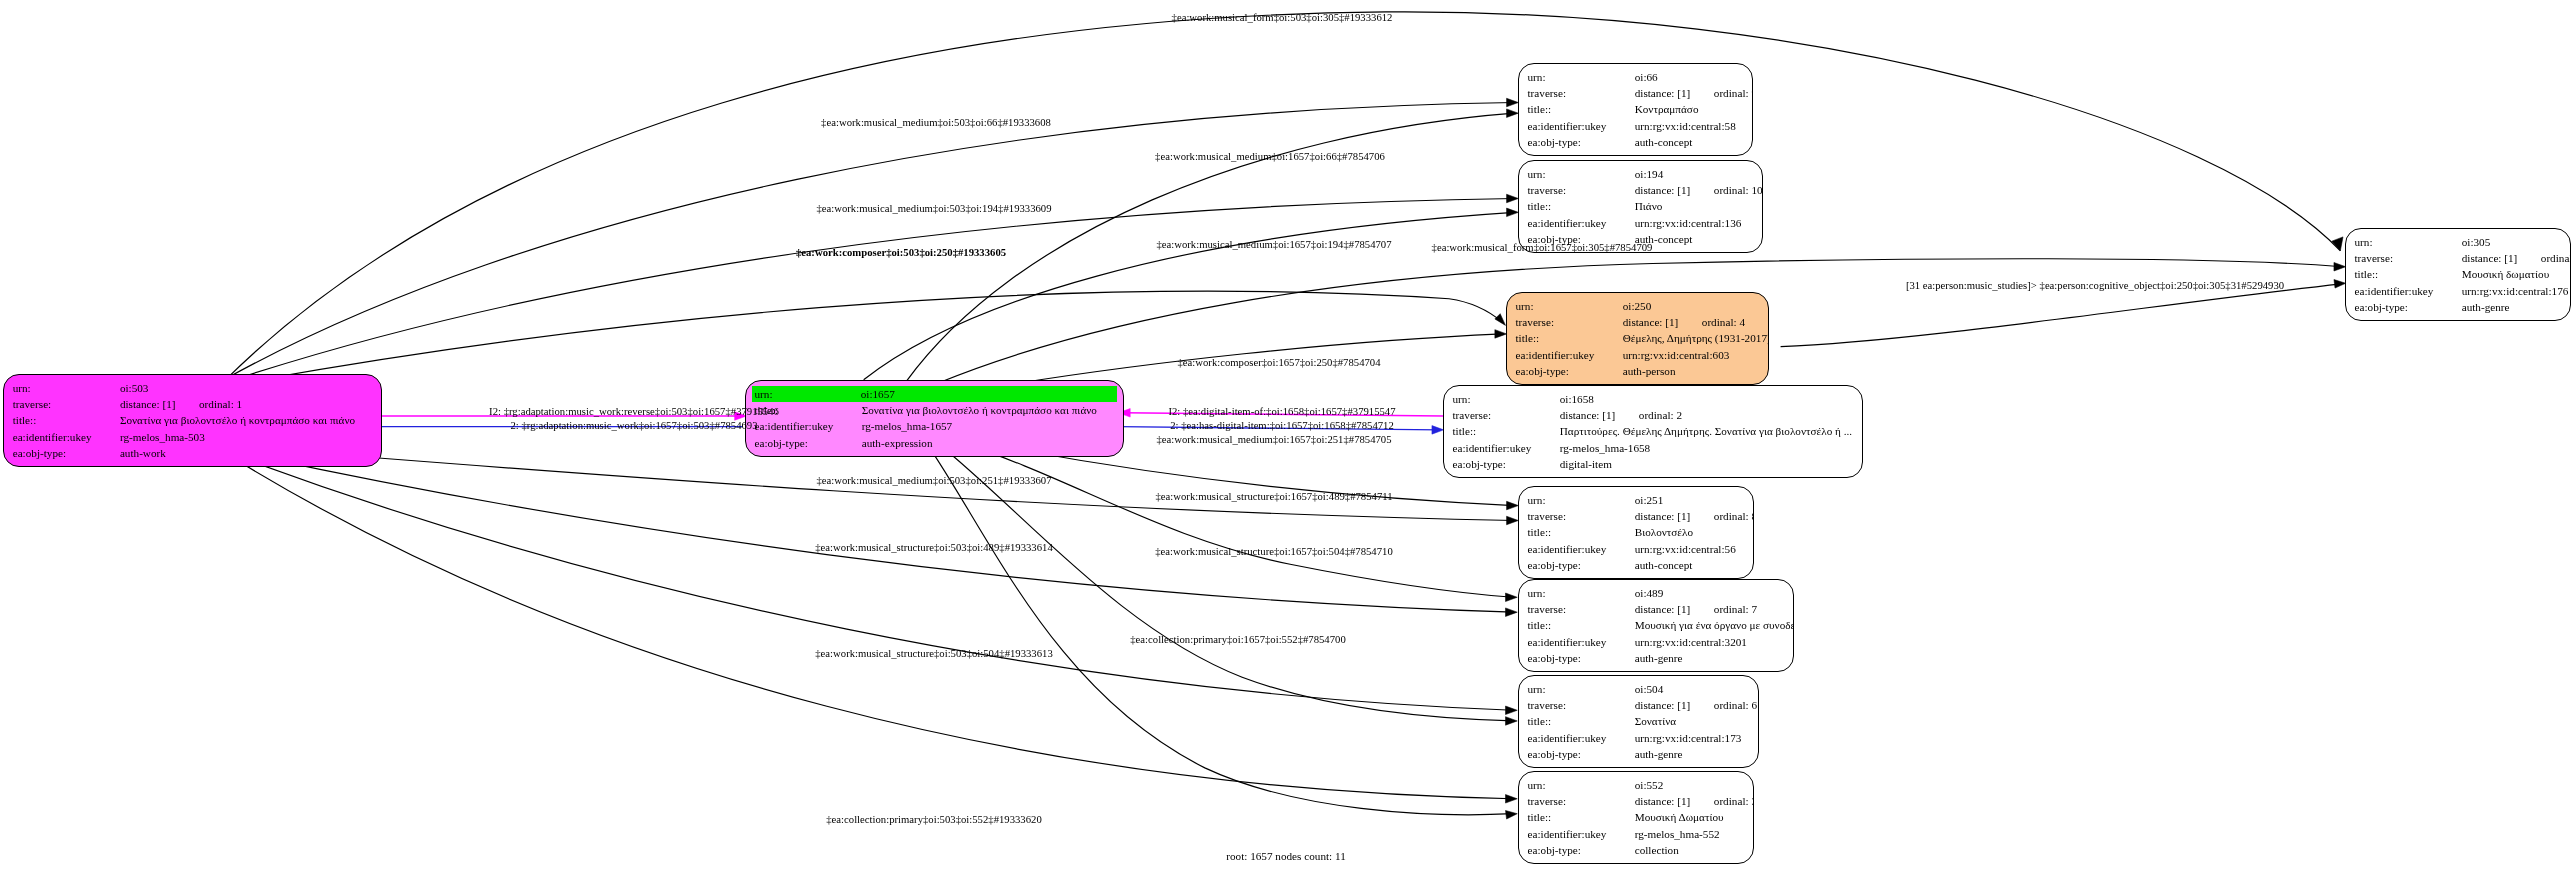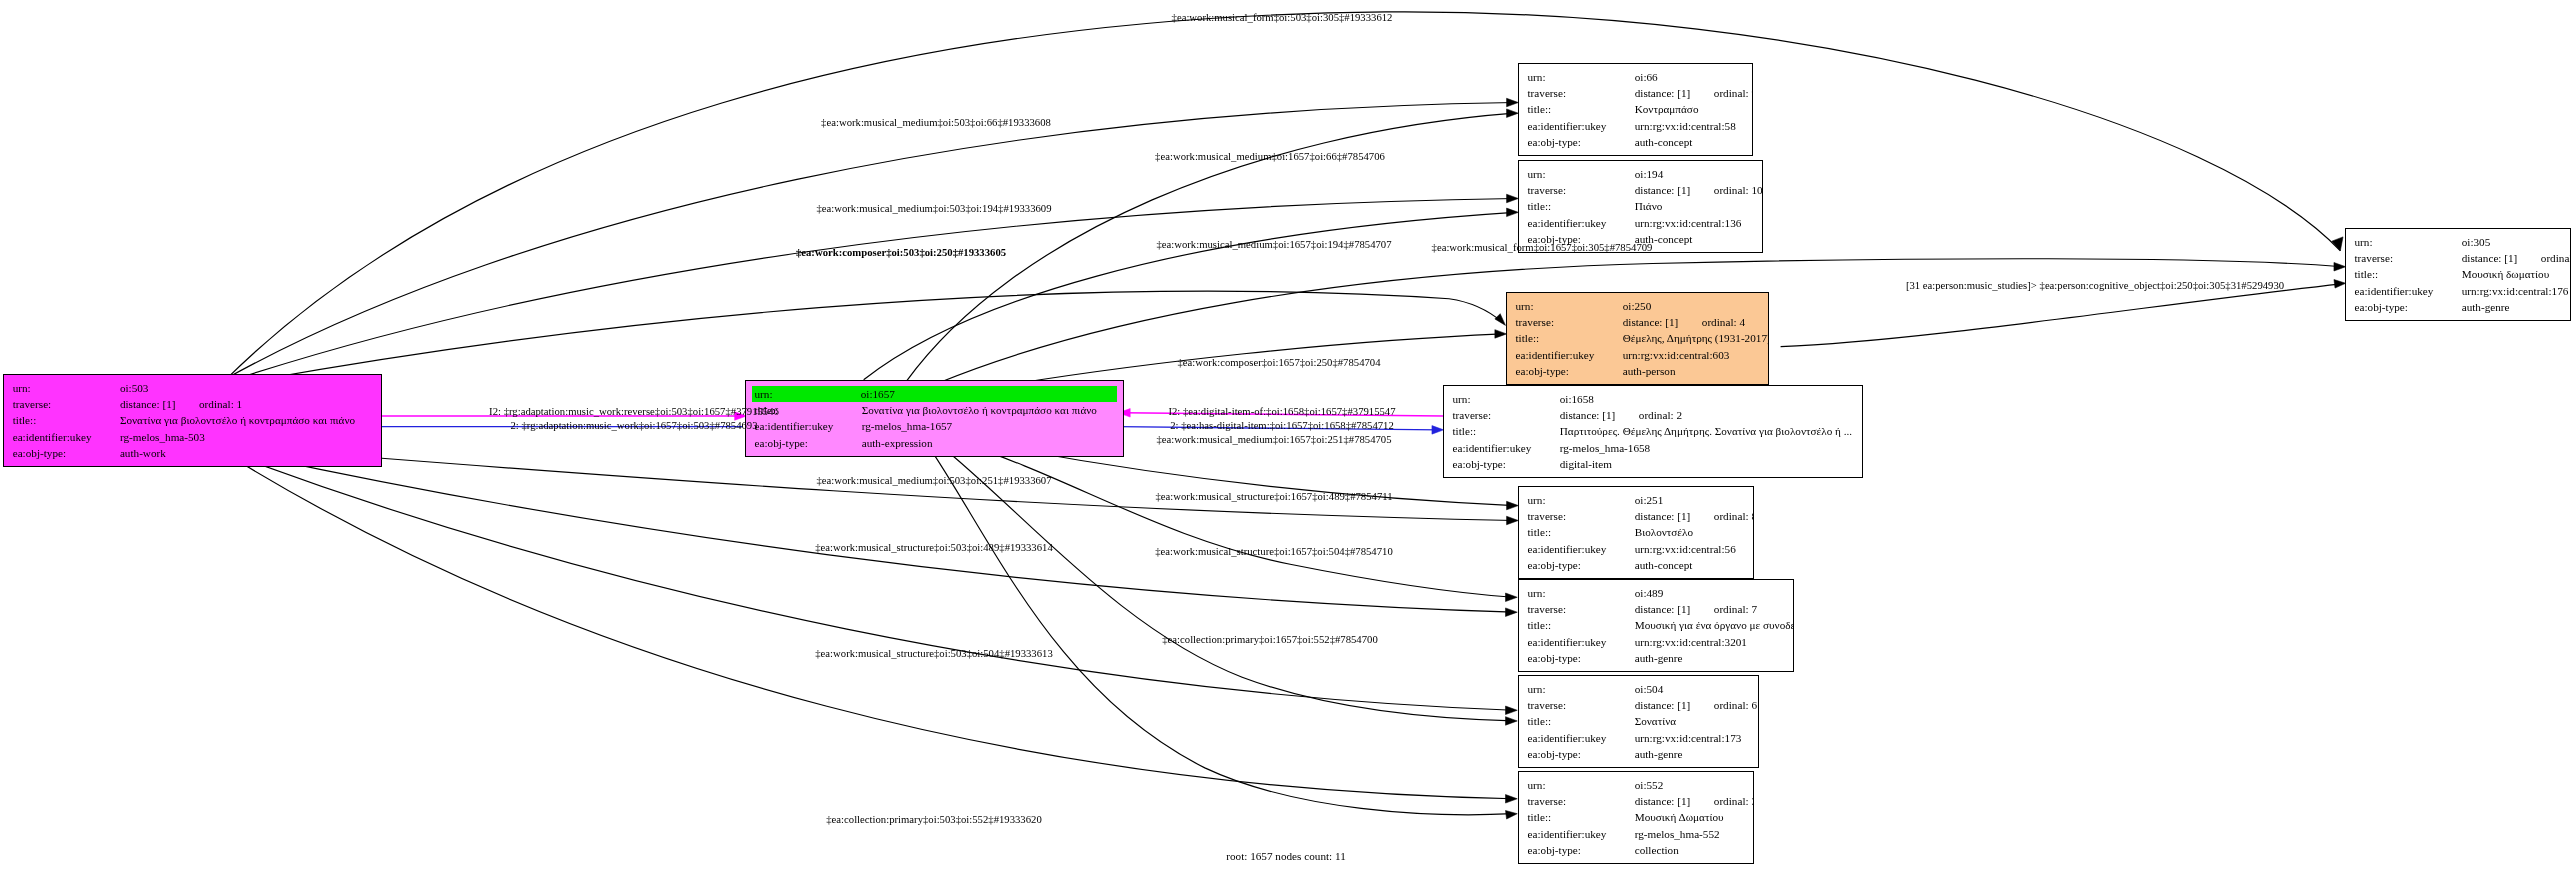--- a/index.html
+++ b/index.html
@@ -31,21 +31,21 @@
   svg.edges path.magenta { stroke: #ff00ff; stroke-width: 2.6px; }
   svg.edges path.blue    { stroke: #2222dd; stroke-width: 2.6px; }
   svg.edges polygon.ah      { fill: #000000; stroke: #000000; }
   svg.edges polygon.ah-mag  { fill: #ff00ff; stroke: #ff00ff; }
   svg.edges polygon.ah-blu  { fill: #2222dd; stroke: #2222dd; }
 
   .node {
     position: absolute;
     box-sizing: border-box;
     border: 1.1px solid #000000;
-    border-radius: 0;
+    border-radius: 16px;
     background: #ffffff;
     padding: 4.8px 7.5px 4.8px 8.5px;
     overflow: hidden;
     white-space: nowrap;
   }
   .node.plain   { background: #ffffff; }
   .node.work    { background: #ff33ff; border-color: #000000; }
   .node.expr    { background: #ff88ff; border-color: #000000; }
   .node.person  { background: #fbc895; border-color: #000000; }
 
@@ -436,21 +436,21 @@
   <div class="edge-label c" style="left:1274px; top:433px;">‡ea:work:musical_medium‡oi:1657‡oi:251‡#7854705</div>
 
   <div class="edge-label c" style="left:934px; top:474px;">‡ea:work:musical_medium‡oi:503‡oi:251‡#19333607</div>
 
   <div class="edge-label c" style="left:1274px; top:490px;">‡ea:work:musical_structure‡oi:1657‡oi:489‡#7854711</div>
 
   <div class="edge-label c" style="left:934px; top:541px;">‡ea:work:musical_structure‡oi:503‡oi:489‡#19333614</div>
 
   <div class="edge-label c" style="left:1274px; top:545px;">‡ea:work:musical_structure‡oi:1657‡oi:504‡#7854710</div>
 
-  <div class="edge-label c" style="left:1270px; top:633px;text-align:right;">‡ea:collection:primary‡oi:1657‡oi:552‡#7854700</div>
+  <div class="edge-label c" style="left:1238px; top:633px;text-align:right;">‡ea:collection:primary‡oi:1657‡oi:552‡#7854700</div>
 
   <div class="edge-label c" style="left:934px; top:647px;">‡ea:work:musical_structure‡oi:503‡oi:504‡#19333613</div>
 
   <div class="edge-label c" style="left:934px; top:773px;margin-top:40px;">‡ea:collection:primary‡oi:503‡oi:552‡#19333620</div>
 
   <div class="footer-label" style="left:1286px; top:850px;">root: 1657 nodes count: 11</div>
 
 </div>
 
 

